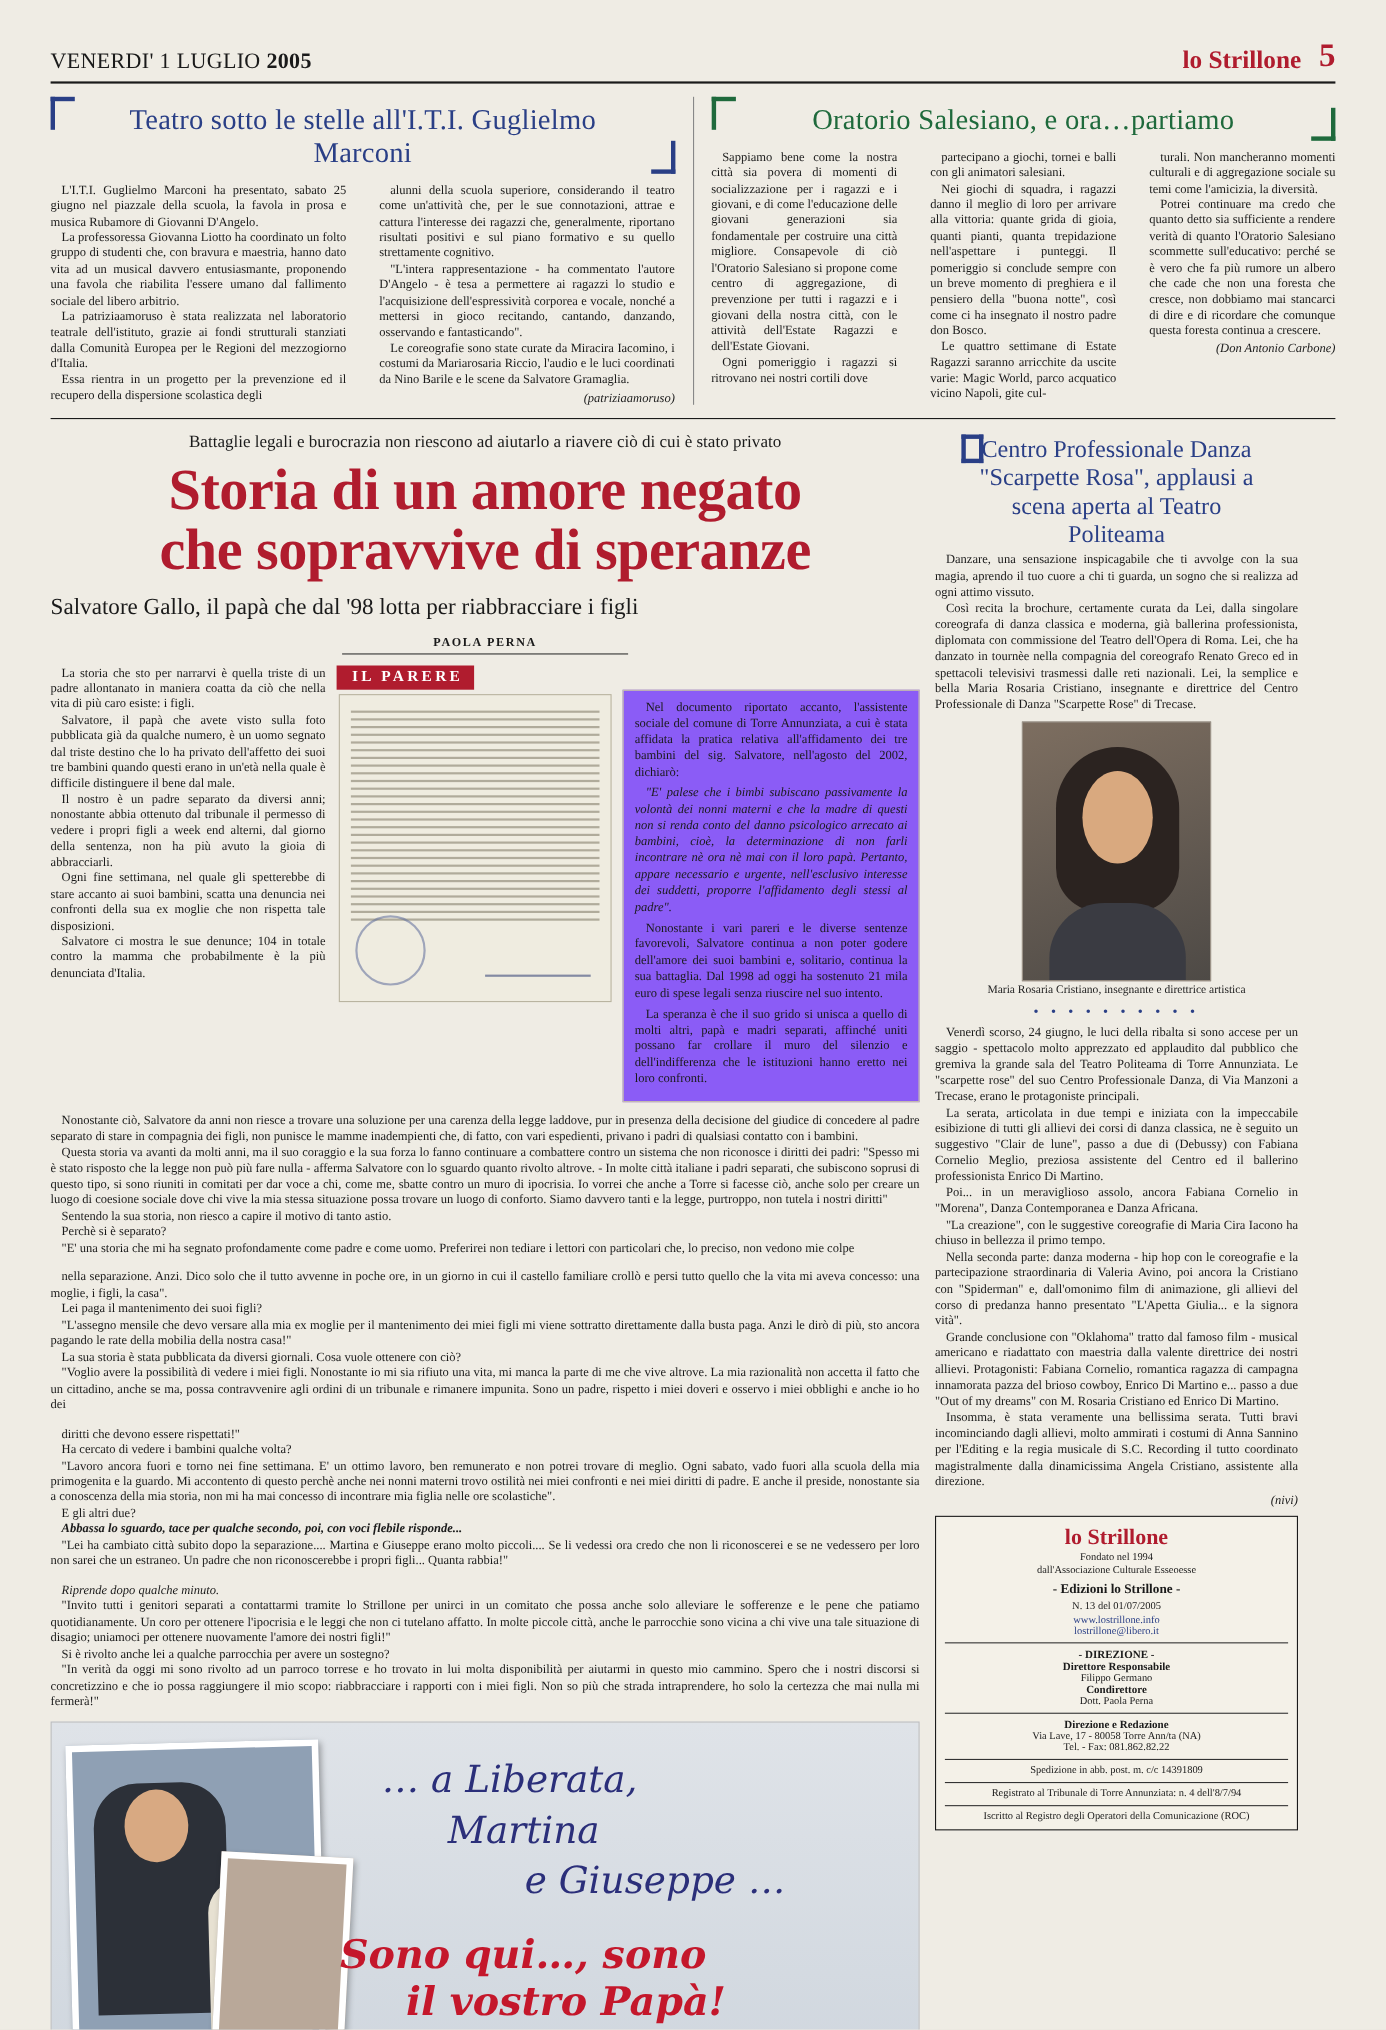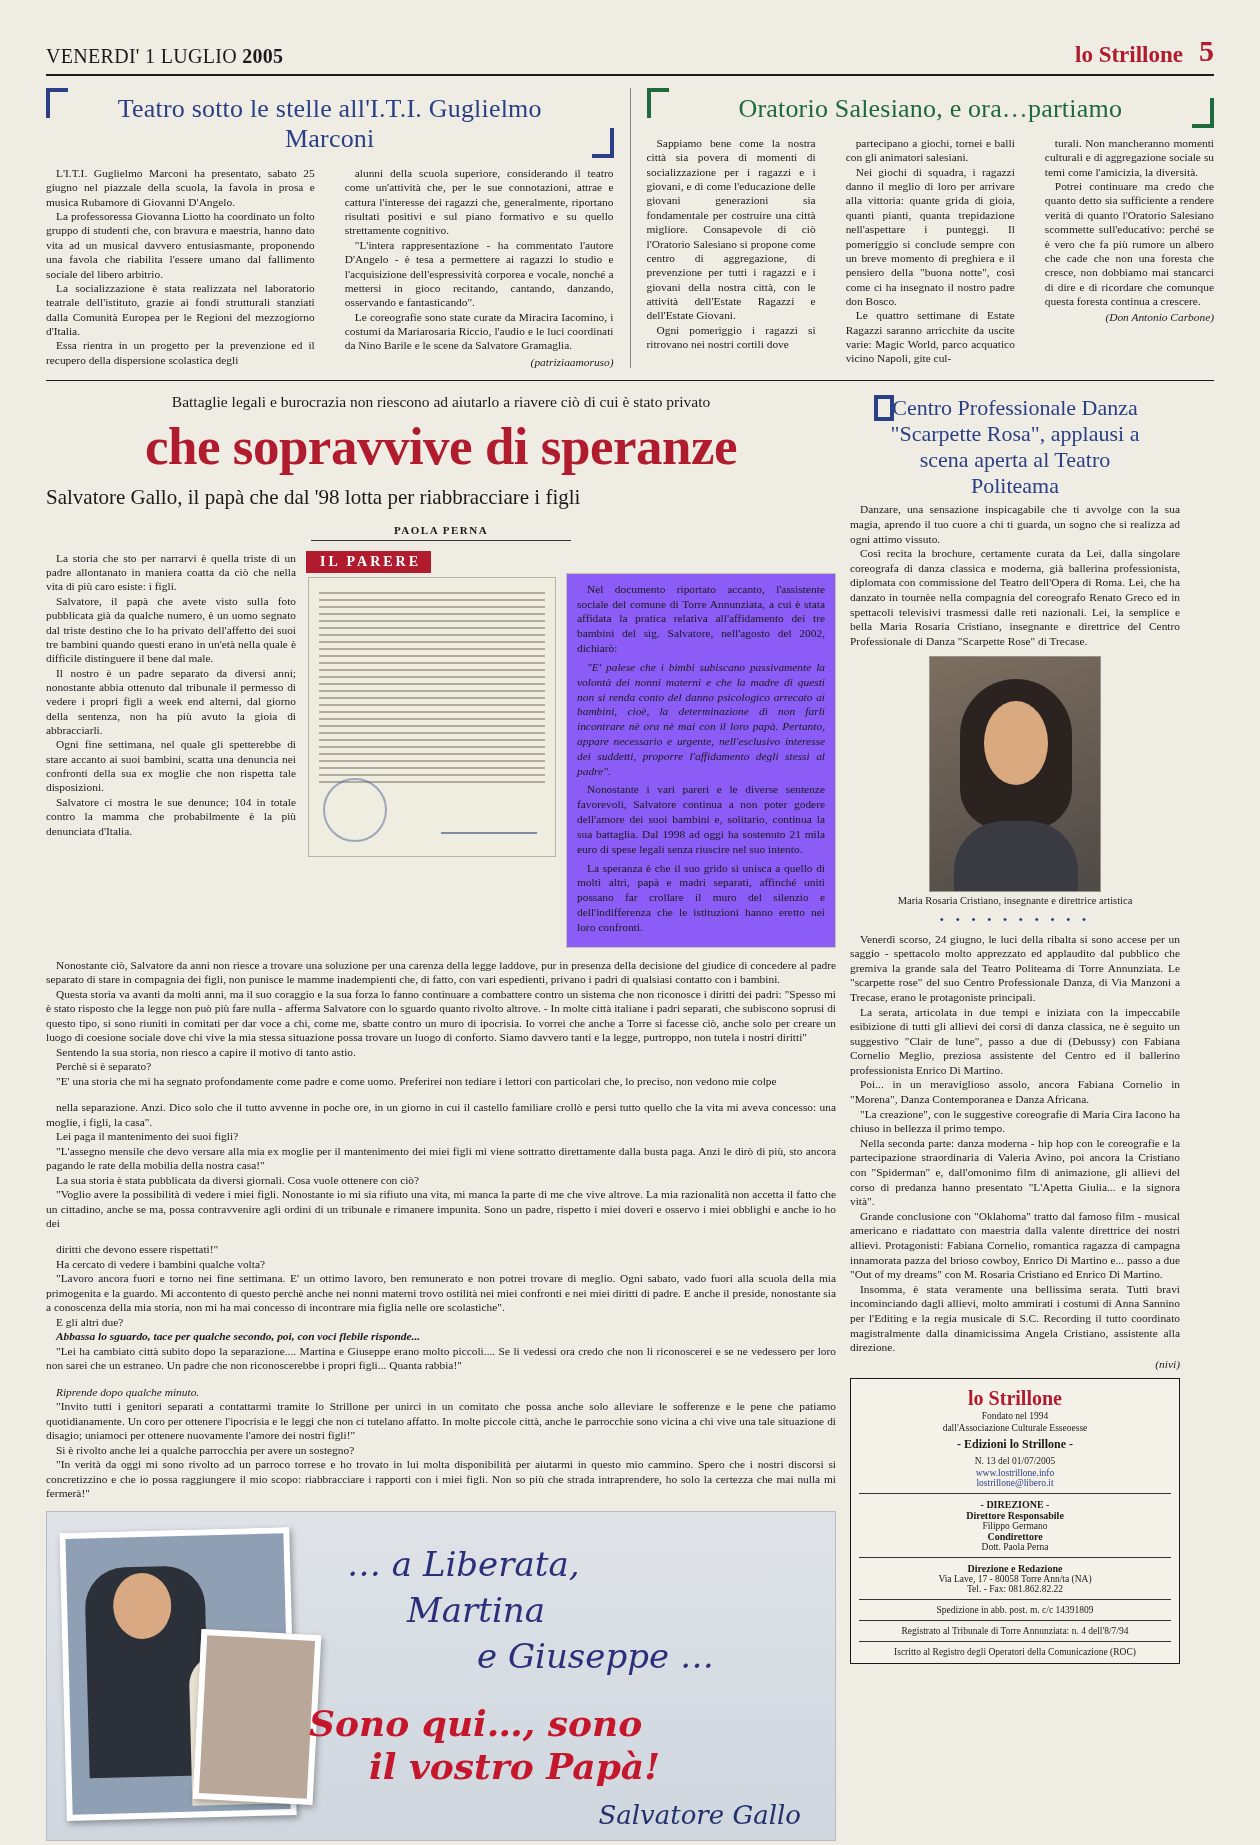--- a/index.html
+++ b/index.html
@@ -181,21 +181,21 @@
     <div class="top-col">
       <div class="hl-box blue">
         <span class="corner c-tl blue"></span>
         <span class="corner c-br blue"></span>
         <h2>Teatro sotto le stelle all'I.T.I. Guglielmo Marconi</h2>
       </div>
       <div class="top-body">
         <div class="col">
           <p class="t">L'I.T.I. Guglielmo Marconi ha presentato, sabato 25 giugno nel piazzale della scuola, la favola in prosa e musica Rubamore di Giovanni D'Angelo.</p>
           <p class="t">La professoressa Giovanna Liotto ha coordinato un folto gruppo di studenti che, con bravura e maestria, hanno dato vita ad un musical davvero entusiasmante, proponendo una favola che riabilita l'essere umano dal fallimento sociale del libero arbitrio.</p>
-          <p class="t">La socializzazione è stata realizzata nel laboratorio teatrale dell'istituto, grazie ai fondi strutturali stanziati dalla Comunità Europea per le Regioni del mezzogiorno d'Italia.</p>
+          <p class="t">La patriziaamoruso è stata realizzata nel laboratorio teatrale dell'istituto, grazie ai fondi strutturali stanziati dalla Comunità Europea per le Regioni del mezzogiorno d'Italia.</p>
           <p class="t">Essa rientra in un progetto per la prevenzione ed il recupero della dispersione scolastica degli</p>
         </div>
         <div class="col">
           <p class="t">alunni della scuola superiore, considerando il teatro come un'attività che, per le sue connotazioni, attrae e cattura l'interesse dei ragazzi che, generalmente, riportano risultati positivi e sul piano formativo e su quello strettamente cognitivo.</p>
           <p class="t">"L'intera rappresentazione - ha commentato l'autore D'Angelo - è tesa a permettere ai ragazzi lo studio e l'acquisizione dell'espressività corporea e vocale, nonché a mettersi in gioco recitando, cantando, danzando, osservando e fantasticando".</p>
           <p class="t">Le coreografie sono state curate da Miracira Iacomino, i costumi da Mariarosaria Riccio, l'audio e le luci coordinati da Nino Barile e le scene da Salvatore Gramaglia.</p>
           <div class="sig">(patriziaamoruso)</div>
         </div>
       </div>
     </div>
@@ -226,20 +226,21 @@
       </div>
     </div>
   </div>
 
   <hr class="rule">
 
   <div class="band">
 
     <div class="band-left">
       <div class="kicker">Battaglie legali e burocrazia non riescono ad aiutarlo a riavere ciò di cui è stato privato</div>
+      <h1 class="big">Storia di un amore negato</h1>
       <h1 class="big">che sopravvive di speranze</h1>
       <div class="subhead">Salvatore Gallo, il papà che dal '98 lotta per riabbracciare i figli</div>
       <div class="byline">PAOLA PERNA</div>
       <div class="byline-rule"></div>
 
       <div class="parere-row">
         <div class="parere-left">
           <p class="t">La storia che sto per narrarvi è quella triste di un padre allontanato in maniera coatta da ciò che nella vita di più caro esiste: i figli.</p>
           <p class="t">Salvatore, il papà che avete visto sulla foto pubblicata già da qualche numero, è un uomo segnato dal triste destino che lo ha privato dell'affetto dei suoi tre bambini quando questi erano in un'età nella quale è difficile distinguere il bene dal male.</p>
           <p class="t">Il nostro è un padre separato da diversi anni; nonostante abbia ottenuto dal tribunale il permesso di vedere i propri figli a week end alterni, dal giorno della sentenza, non ha più avuto la gioia di abbracciarli.</p>

